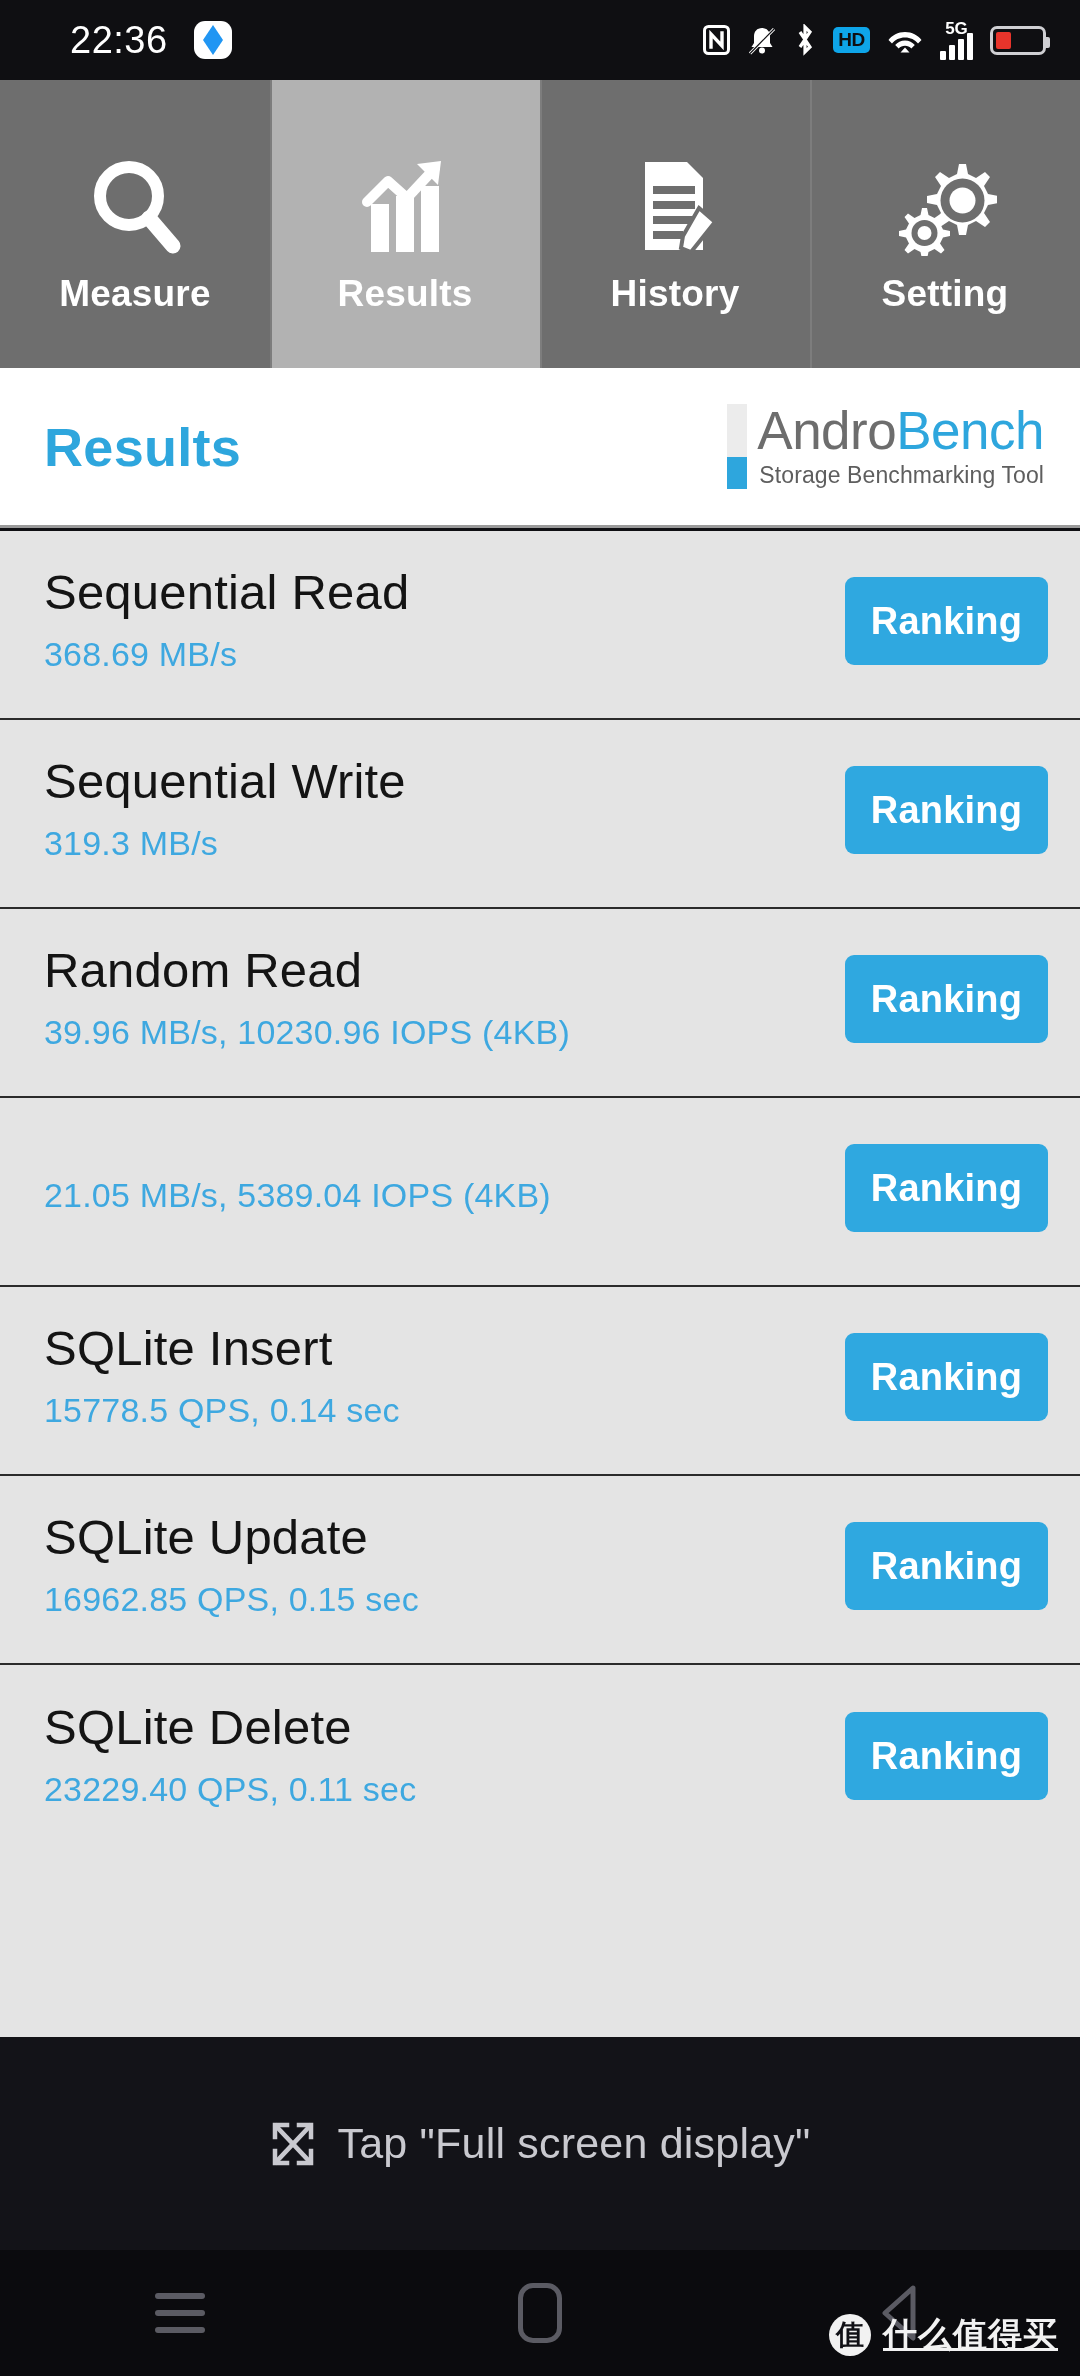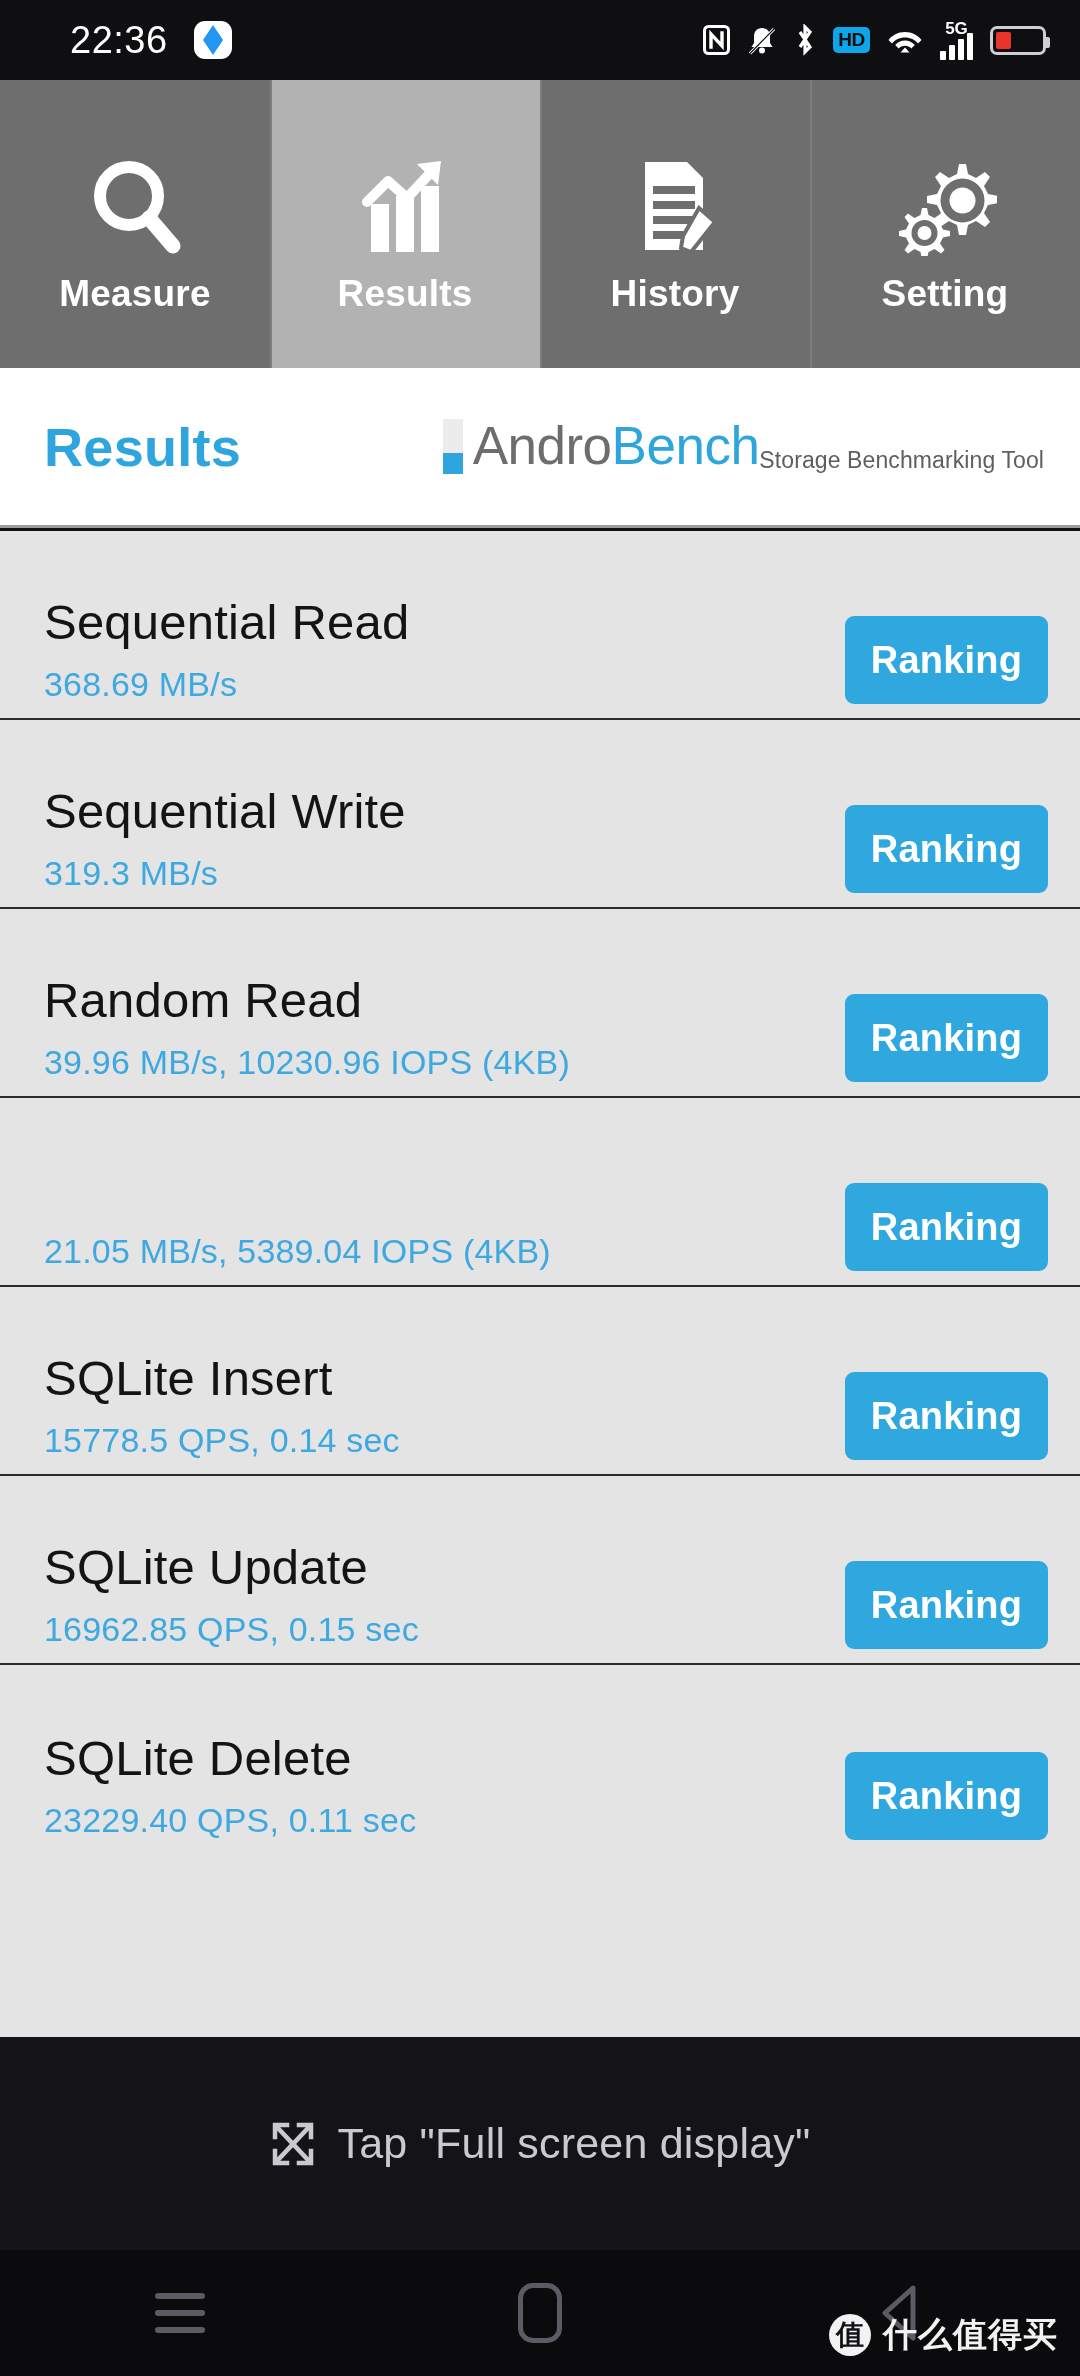--- a/index.html
+++ b/index.html
@@ -79,34 +79,34 @@
     background: #ffffff; display: flex; align-items: center;
     padding: 0 36px 0 44px; border-bottom: 3px solid #9a9a9a;
   }
   .page-title {
     color: #2ea6dd; font-size: 54px; font-weight: 700; letter-spacing: 0.3px;
   }
   .logo { margin-left: auto; display: flex; align-items: stretch; }
   .logo-bar { width: 20px; display: flex; flex-direction: column; margin-right: 10px; }
   .logo-bar .top { flex: 1 1 62%; background: #ececec; }
   .logo-bar .bot { flex: 1 1 38%; background: #2ea6dd; }
-  .logo-text { display: flex; flex-direction: row; align-items: flex-end; justify-content: space-between; }
+  .logo-text { display: flex; flex-direction: column; align-items: flex-end; justify-content: space-between; }
   .logo-main { font-size: 53px; font-weight: 400; line-height: 1.02; letter-spacing: -0.5px; }
   .logo-main .a { color: #6d6d6d; }
   .logo-main .b { color: #2ea6dd; }
   .logo-sub { color: #5e5e5e; font-size: 23px; margin-top: 4px; letter-spacing: 0.1px; }
 
   
   .list {
     position: absolute; left: 0; top: 531px; width: 1080px; height: 1506px;
     background: #e4e4e4; overflow: hidden;
   }
   .row {
-    position: relative; height: 189px; display: flex; align-items: flex-end;
-    padding: 0 32px 14px 44px; border-bottom: 2px solid #2b2b2b;
+    position: relative; height: 189px; display: flex; align-items: center;
+    padding: 0 32px 8px 44px; border-bottom: 2px solid #2b2b2b;
   }
   .row-texts { display: flex; flex-direction: column; justify-content: center; }
   .row-title {
     color: #141414; font-size: 49px; font-weight: 400; line-height: 1.06;
     letter-spacing: 0.2px;
   }
   .row-value {
     color: #3ea8e0; font-size: 34px; font-weight: 400; margin-top: 16px;
     letter-spacing: 0.2px;
   }
@@ -145,20 +145,21 @@
   }
   .wm-logo {
     width: 42px; height: 42px; border-radius: 50%; background: #f2f2f2;
     color: #111116; font-size: 28px; font-weight: 700;
     display: flex; align-items: center; justify-content: center;
     font-family: "DejaVu Sans", sans-serif;
   }
   .wm-text {
     color: #f2f2f2; font-size: 34px; font-weight: 700; letter-spacing: 1px;
     font-family: "DejaVu Sans", sans-serif;
+    text-decoration: underline;
   }
 </style>
 </head>
 <body>
 
 <div class="phone">
 
   <div class="statusbar">
     <div class="sb-time">22:36</div>
     <div class="sb-appicon">

